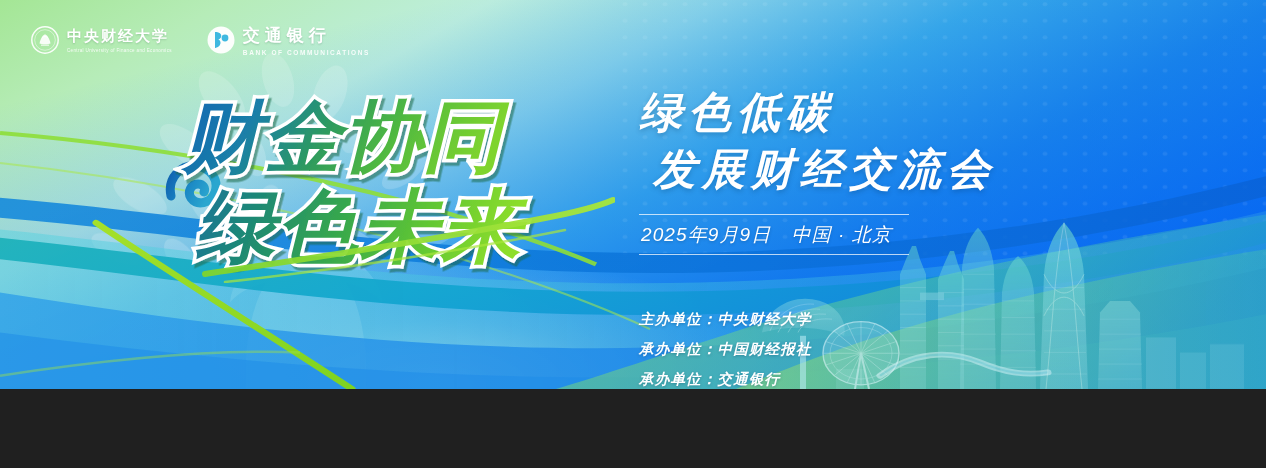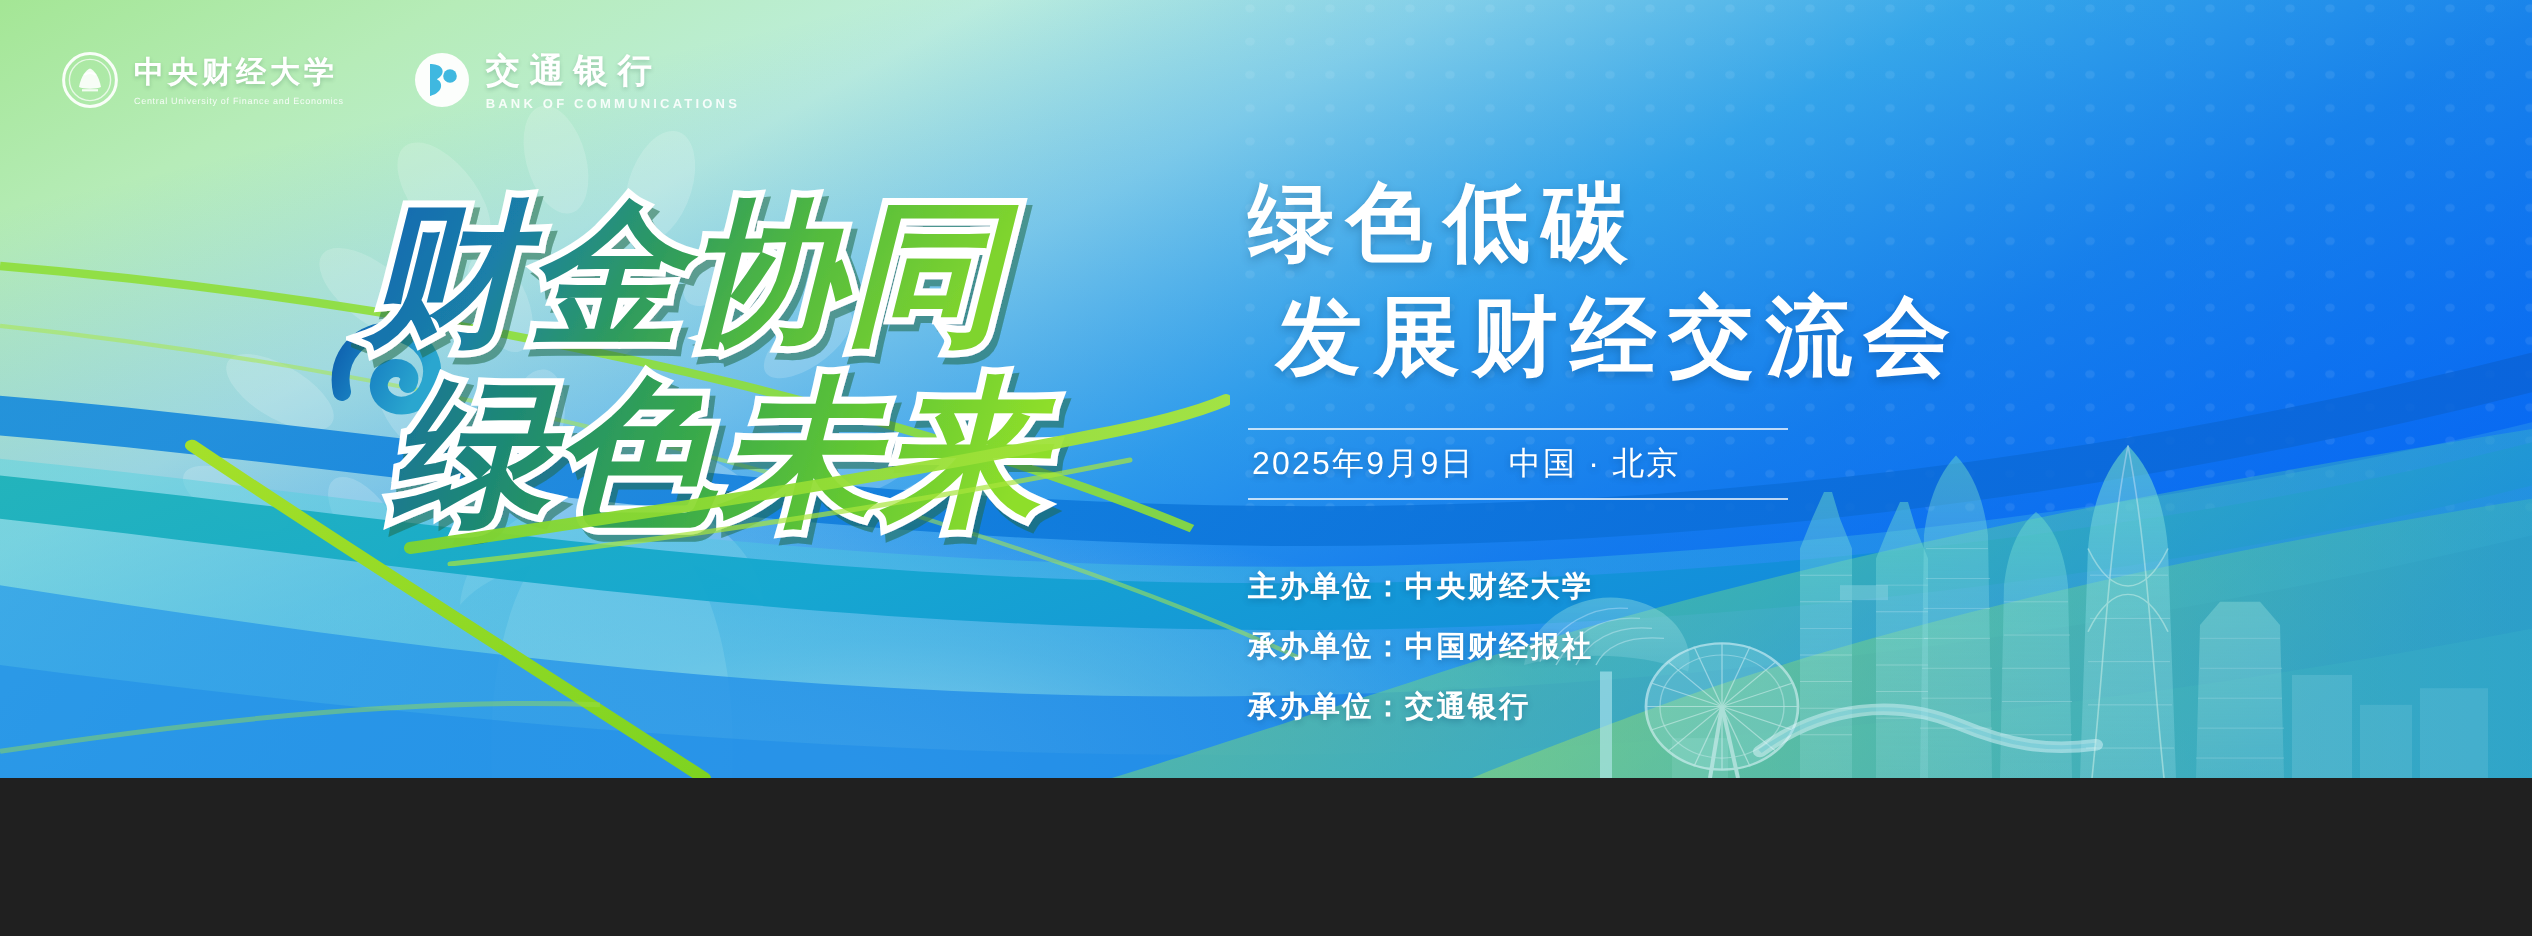--- a/index.html
+++ b/index.html
@@ -42,47 +42,48 @@
   
   #hero-lockup {
     position:absolute; left:165px; top:78px;
     width:450px; height:205px;
     z-index:30;
   }
   #hero-lockup svg { width:100%; height:100%; display:block; }
 
   
   #right-col {
-    position:absolute; left:624px; top:84px;
+    position:absolute; left:639px; top:84px;
     width:520px;
     z-index:35;
+    font-style:italic;
   }
   .main-title {
     color:#ffffff;
     font-size:43px;
     font-weight:bold;
     letter-spacing:6px;
     line-height:1.33;
     white-space:nowrap;
     text-shadow:0 2px 5px rgba(0,50,90,.28);
   }
   .main-title.indent { padding-left:14px; }
 
   #date-block { margin-top:16px; width:270px; }
   .hair-rule { height:1px; background:rgba(255,255,255,.72); width:100%; }
   .date-text {
     color:#ffffff;
-    font-size:16px;
+    font-size:19px;
     letter-spacing:1.1px;
     padding:7px 0 6px 2px;
     white-space:nowrap;
     text-shadow:0 1px 3px rgba(0,50,90,.3);
   }
 
-  #org-block { margin-top:30px; }
+  #org-block { margin-top:50px; }
   .org-line {
     color:#ffffff;
     font-size:14.5px;
     font-weight:bold;
     letter-spacing:1.2px;
     line-height:2.05;
     white-space:nowrap;
     text-shadow:0 1px 3px rgba(0,50,90,.3);
   }
 </style>

